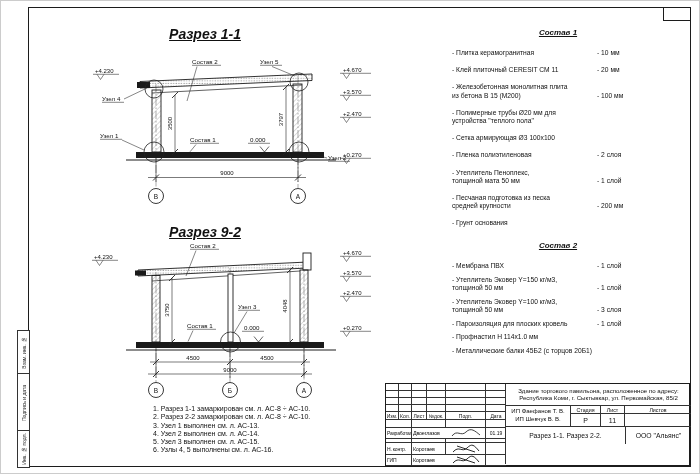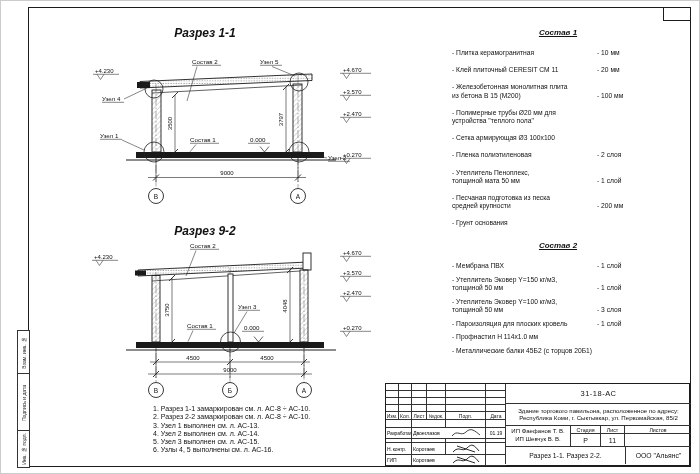--- a/index.html
+++ b/index.html
@@ -6,21 +6,21 @@
   body{width:700px;height:474px;position:relative;background:#fff;
        font-family:"Liberation Sans",sans-serif;color:#111;overflow:hidden}
   .abs{position:absolute}
   .sheet-edge{position:absolute;inset:0;border:1px solid #cccccc}
   .frame{position:absolute;left:28px;top:7px;width:661px;height:458px;border:1.5px solid #1c1c1c}
   .corner-box{position:absolute;left:663px;top:7px;width:26px;height:12px;border:1.2px solid #1c1c1c}
   
   .mbox{position:absolute;left:17px;width:11px;border:1px solid #333;display:flex;align-items:center;justify-content:center;background:#fff}
   .mbox span{writing-mode:vertical-rl;transform:rotate(180deg);font-size:5px;color:#222;white-space:nowrap}
   
-  .sec-title{position:absolute;width:90px;text-align:center;font-size:12px;font-weight:bold;font-style:italic;}
+  .sec-title{position:absolute;width:90px;text-align:center;font-size:14px;font-weight:bold;font-style:italic;text-decoration:underline}
   
   svg text{font-family:"Liberation Sans",sans-serif;fill:#111}
   .t{font-size:6px}
   .lb{font-size:6.2px}
   .ax{font-size:6.5px}
   
   .panel{position:absolute;width:212px;font-size:6.7px;color:#111}
   .panel-title{text-align:center;font-size:8px;font-weight:bold;font-style:italic;text-decoration:underline;margin-bottom:12px}
   .item{position:relative;margin-bottom:9px;min-height:8px}
   .p2 .item{margin-bottom:5.5px}
@@ -421,21 +421,20 @@
     <div class="sp2 rl">ГИП</div>
     <div class="sp2 rl nm">Коротаев</div>
     <div>
       <svg class="sig" width="34" height="10" viewBox="0 0 34 10">
         <path d="M4,8 C10,1 13,9 18,4 S25,1 30,7 M8,2 L26,8" fill="none" stroke="#111" stroke-width="0.9"></path>
         </svg>
       </div>
     <div class="nr"></div>
   </div>
   <div class="tb-right">
-    <div class="tb-rowA">31-18-АС</div>
     <div class="tb-rowB">
       <div>Здание торгового павильона, расположенное по адресу:</div>
       <div>Республика Коми, г. Сыктывкар, ул. Первомайская, 85/2</div>
     </div>
     <div class="tb-rowC">
       <div class="tb-clients">
         <div>ИП Фаефанов Т. В.</div>
         <div>ИП Шевчук В. В.</div>
       </div>
       <div class="tb-stage">

